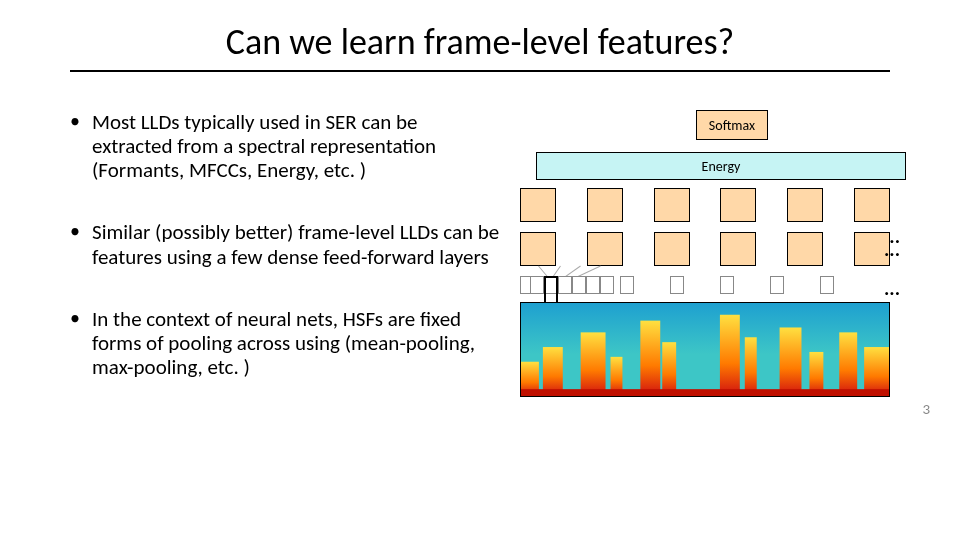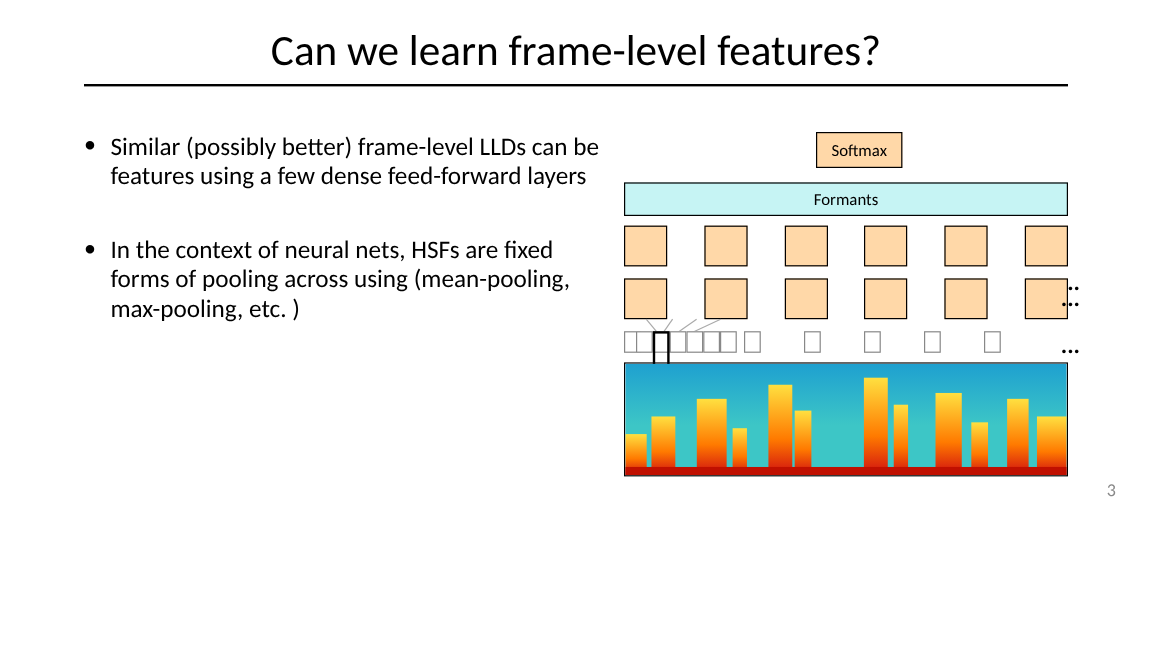--- a/index.html
+++ b/index.html
@@ -6,21 +6,21 @@
   html, body { width: 960px; height: 540px; font-family: Calibri, "Segoe UI", Arial, sans-serif; background: #fff; color: #000; }
   .slide { position: relative; width: 960px; height: 432px; padding: 20px 70px 30px 70px; }
   .title-wrap { border-bottom: 2px solid #000; display: flex; justify-content: center; padding-bottom: 6px; margin-bottom: 38px; }
   .title { font-size: 36px; font-weight: 400; font-family: Calibri, "Segoe UI", sans-serif; }
   .content { display: flex; gap: 18px; }
   .bullets { flex: 1 1 52%; }
   .bullets ul { list-style: none; }
   .bullets li { font-size: 21px; line-height: 1.15; margin-bottom: 38px; position: relative; padding-left: 22px; }
   .bullets li::before { content: "•"; position: absolute; left: 0; top: 0; font-size: 20px; }
   .diagram { flex: 0 0 370px; position: relative; height: 350px; }
-  .box { border: 1px solid #000; position: absolute; }
+  .box { border: 1px solid #000; position: absolute; margin-left: 16px; }
   .softmax { background: #ffd8a8; width: 72px; height: 30px; left: 160px; top: 0; font-size: 14px; display:flex; align-items:center; justify-content:center; }
   .pooling { background: #c6f4f4; left: 0; width: 370px; height: 28px; top: 42px; font-size: 14px; display:flex; align-items:center; justify-content:center; }
   .row { position: absolute; left: 0; width: 370px; height: 34px; display: flex; justify-content: space-between; align-items: center; }
   .row1 { top: 78px; }
   .row2 { top: 122px; }
   .square { width: 36px; height: 34px; background: #ffd8a8; border: 1px solid #000; }
   .ellipsis { position: absolute; right: -10px; font-size: 20px; font-weight: bold; }
   .row1 .ellipsis { top: 36px; }
   .frame-row { position: absolute; top: 166px; left: 0; width: 370px; height: 18px; }
   .frame { position: absolute; top: 0; width: 14px; height: 18px; border: 1px solid #888; background: #fff; }
@@ -37,28 +37,29 @@
 <div class="slide">
 
   <div class="title-wrap">
     <div class="title">Can we learn frame-level features?</div>
   </div>
 
   <div class="content">
 
     <div class="bullets">
       <ul>
+        <li>Most LLDs typically used in SER can be extracted from a spectral representation (Formants, MFCCs, Energy, etc. )</li>
         <li>Similar (possibly better) frame-level LLDs can be features using a few dense feed-forward layers</li>
         <li>In the context of neural nets, HSFs are fixed forms of pooling across using (mean-pooling, max-pooling, etc. )</li>
       </ul>
     </div>
 
     <div class="diagram">
       <div class="box softmax">Softmax</div>
-      <div class="box pooling">Formants</div>
+      <div class="box pooling">Energy</div>
 
       <div class="row row1">
         <div class="square"></div>
         <div class="square"></div>
         <div class="square"></div>
         <div class="square"></div>
         <div class="square"></div>
         <div class="square"></div>
         <span class="ellipsis">...</span>
       </div>

